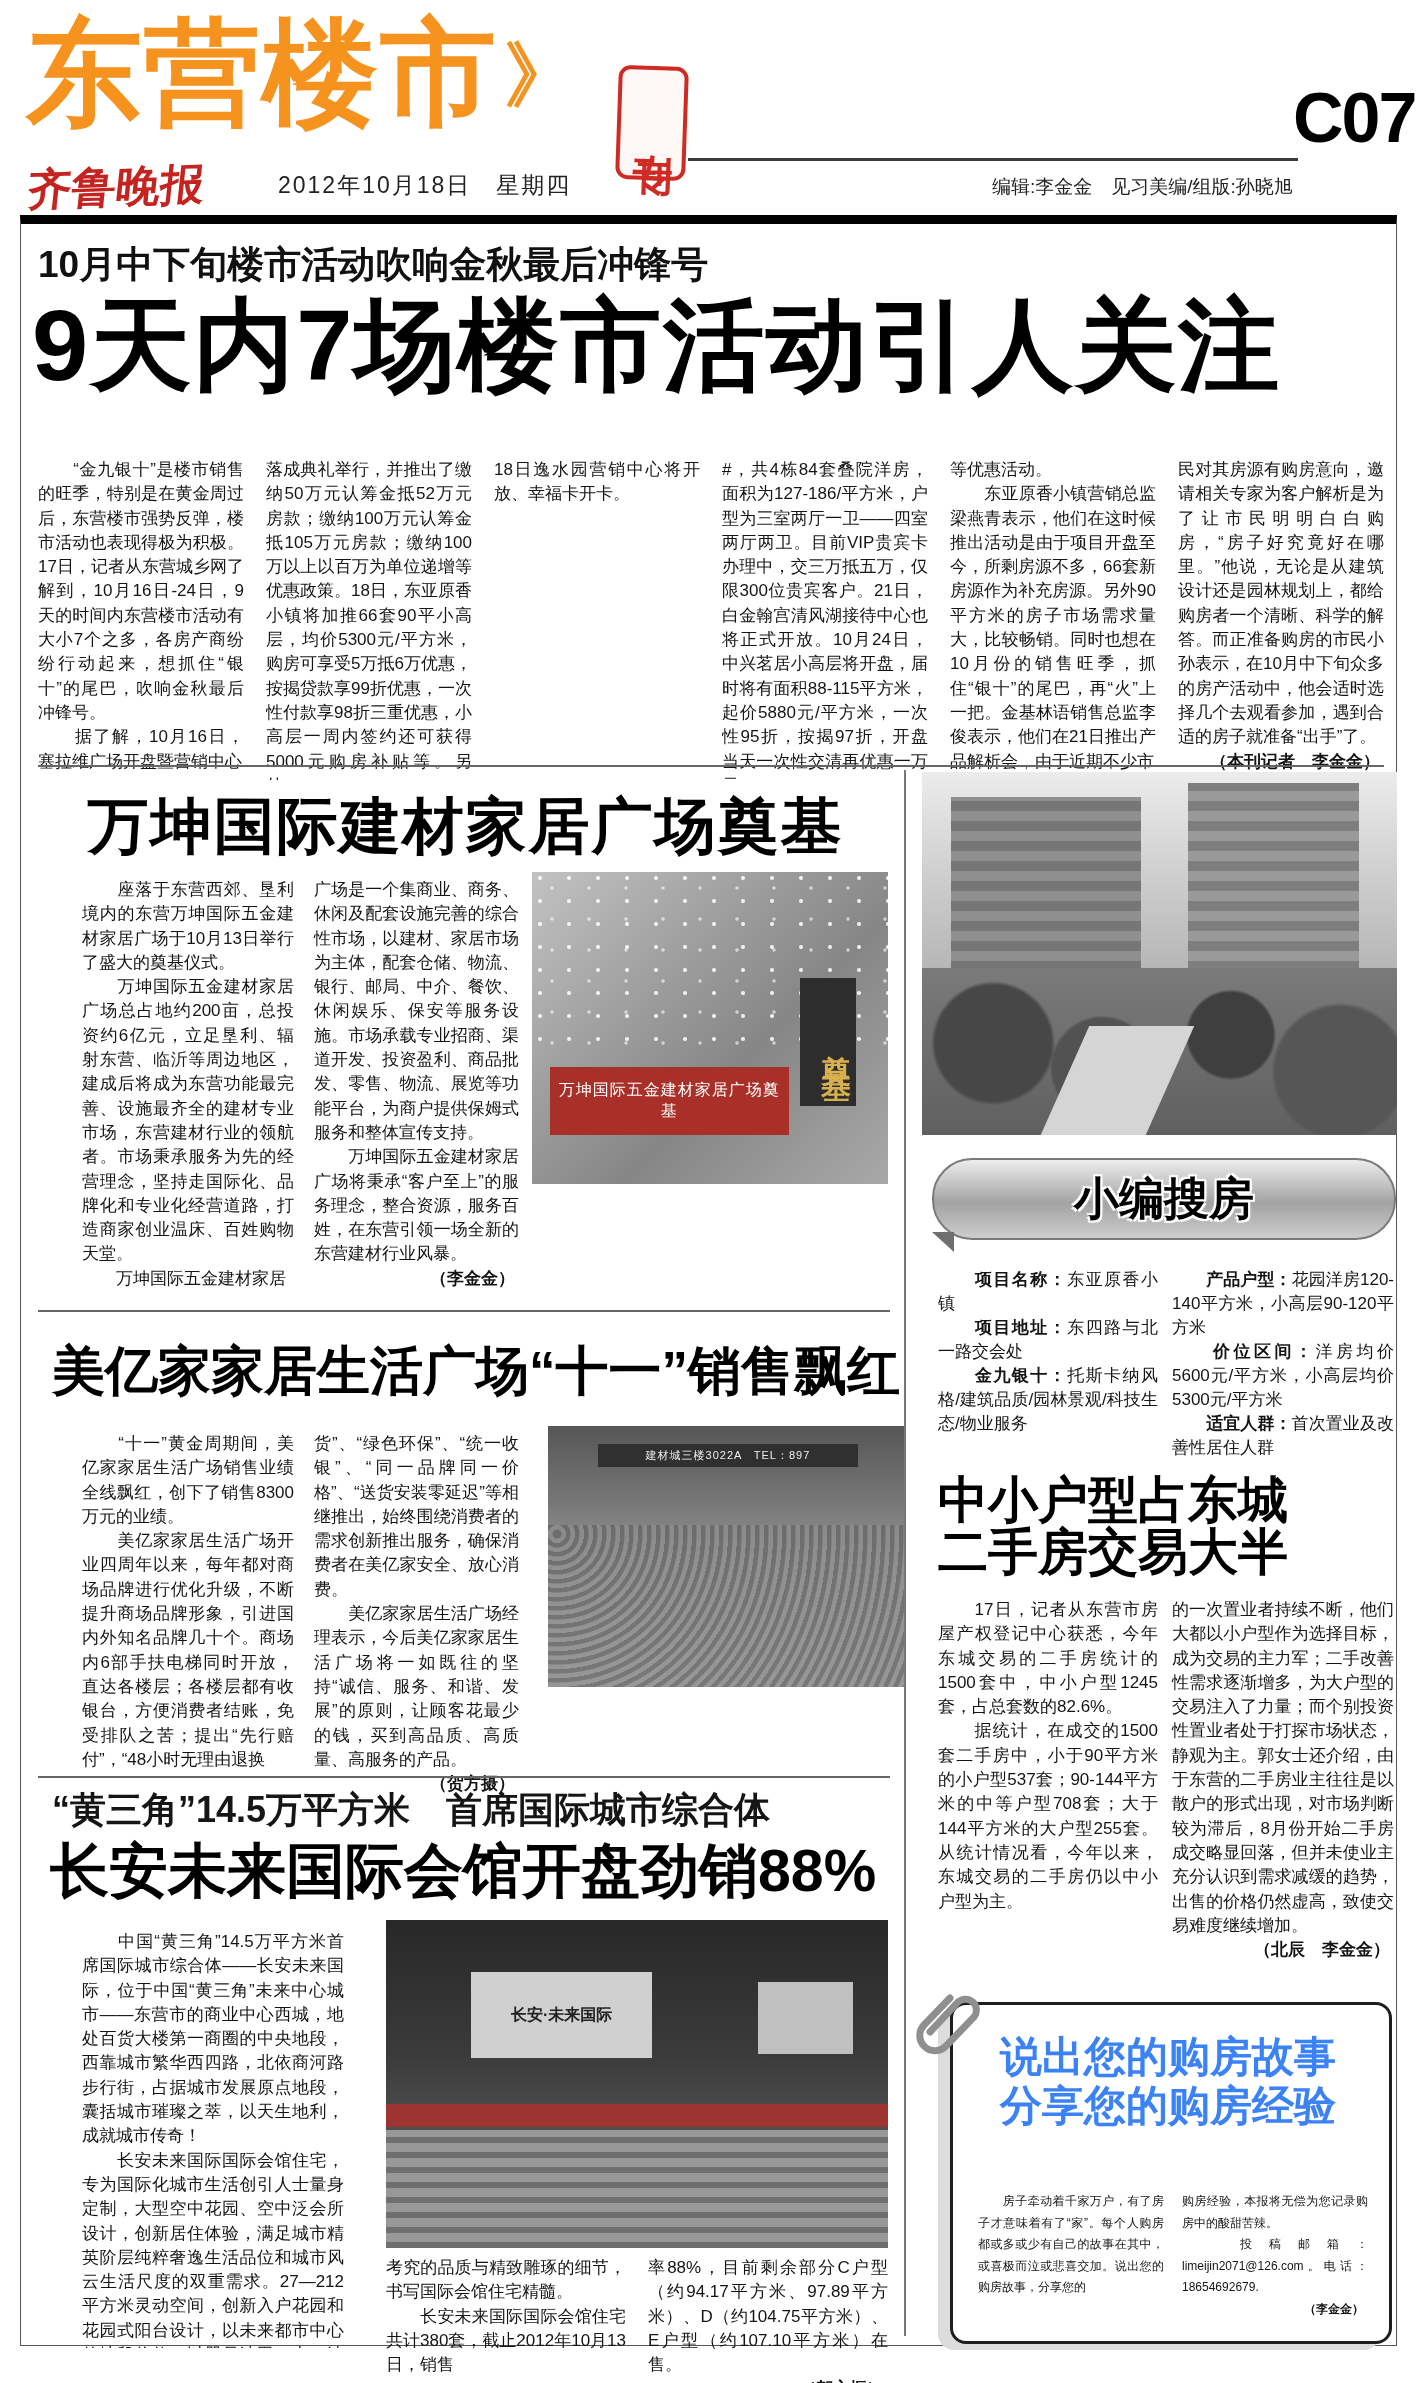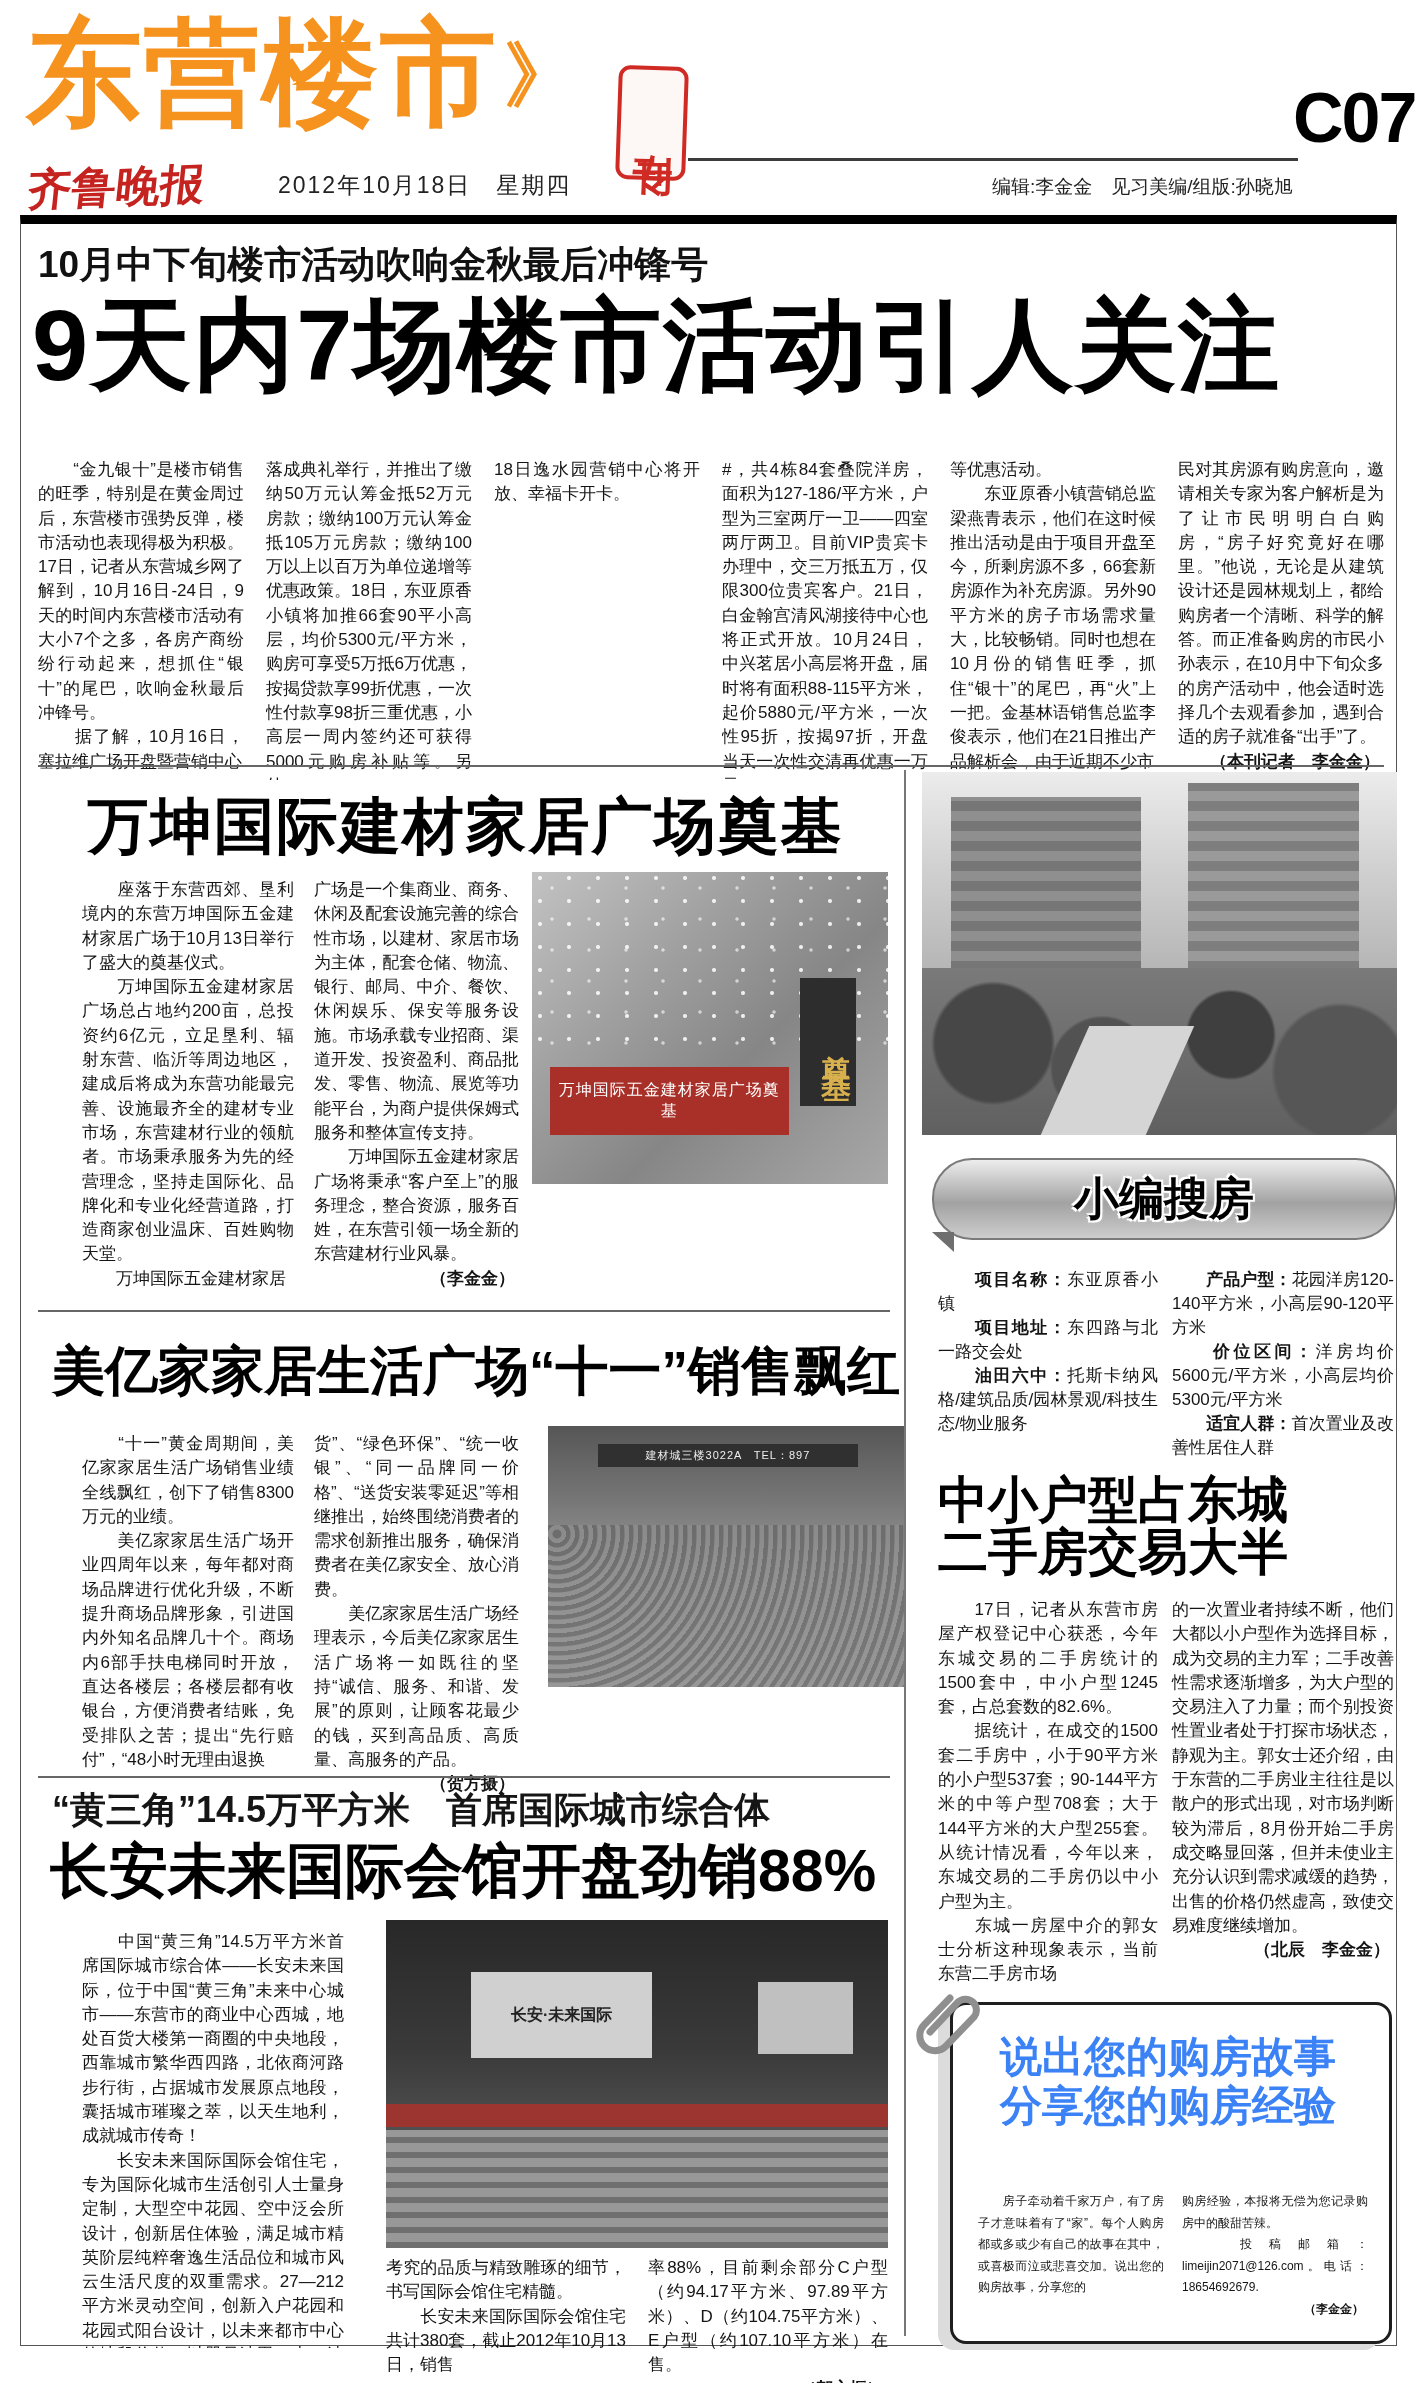--- a/index.html
+++ b/index.html
@@ -191,36 +191,35 @@
   <div class="path"></div>
 </div>
 
 <div class="abs ribbon">
   <span class="ribbon-title">小编搜房</span>
 </div>
 <div class="abs ribbon-fold"></div>
 <div class="abs txt" style="left:938px;top:1268px;width:220px;line-height:24px;">
     <p class="item">　　<b>项目名称：</b>东亚原香小镇</p>
     <p class="item">　　<b>项目地址：</b>东四路与北一路交会处</p>
-    <p class="item">　　<b>油田六中：</b>托斯卡纳风格/建筑品质/园林景观/科技生态/物业服务</p>
+    <p class="item">　　<b>金九银十：</b>托斯卡纳风格/建筑品质/园林景观/科技生态/物业服务</p>
   </div>
 <div class="abs txt" style="left:1172px;top:1268px;width:222px;line-height:24px;">
     <p class="item">　　<b>产品户型：</b>花园洋房120-140平方米，小高层90-120平方米</p>
     <p class="item">　　<b>价位区间：</b>洋房均价5600元/平方米，小高层均价5300元/平方米</p>
     <p class="item">　　<b>适宜人群：</b>首次置业及改善性居住人群</p>
   </div>
 
 <div class="abs sec-headline" style="left:938px;top:1474px;font-size:50px;line-height:52px;">
   <span style="display:block">中小户型占东城</span>
   <span style="display:block">二手房交易大半</span>
 </div>
 <div class="abs txt" style="left:938px;top:1598px;width:220px;height:392px;overflow:hidden;">
     <p class="para">　　17日，记者从东营市房屋产权登记中心获悉，今年东城交易的二手房统计的1500套中，中小户型1245套，占总套数的82.6%。</p>
     <p class="para">　　据统计，在成交的1500套二手房中，小于90平方米的小户型537套；90-144平方米的中等户型708套；大于144平方米的大户型255套。从统计情况看，今年以来，东城交易的二手房仍以中小户型为主。</p>
-    <p class="para">　　东城一房屋中介的郭女士分析这种现象表示，当前东营二手房市场</p>
   </div>
 <div class="abs txt" style="left:1172px;top:1598px;width:222px;">
   <div>
       <p class="para">的一次置业者持续不断，他们大都以小户型作为选择目标，成为交易的主力军；二手改善性需求逐渐增多，为大户型的交易注入了力量；而个别投资性置业者处于打探市场状态，静观为主。郭女士还介绍，由于东营的二手房业主往往是以散户的形式出现，对市场判断较为滞后，8月份开始二手房成交略显回落，但并未使业主充分认识到需求减缓的趋势，出售的价格仍然虚高，致使交易难度继续增加。</p>
     </div>
   <p class="byline">（北辰　李金金）</p>
 </div>
 
 <div class="abs storybox"></div>
 <div class="abs clip">

